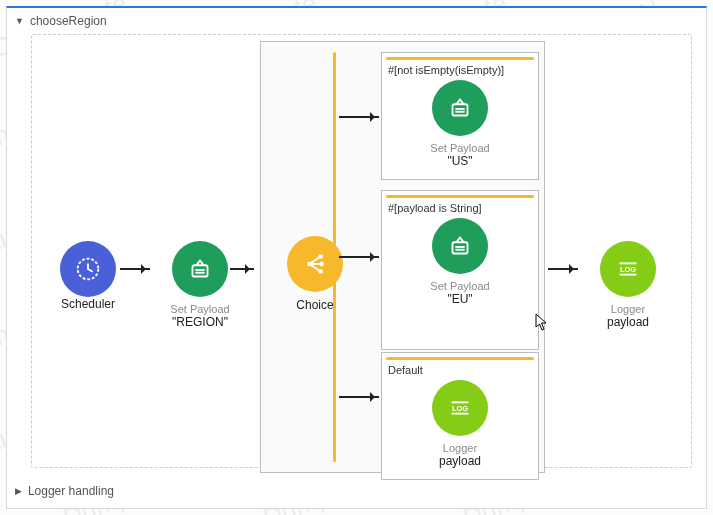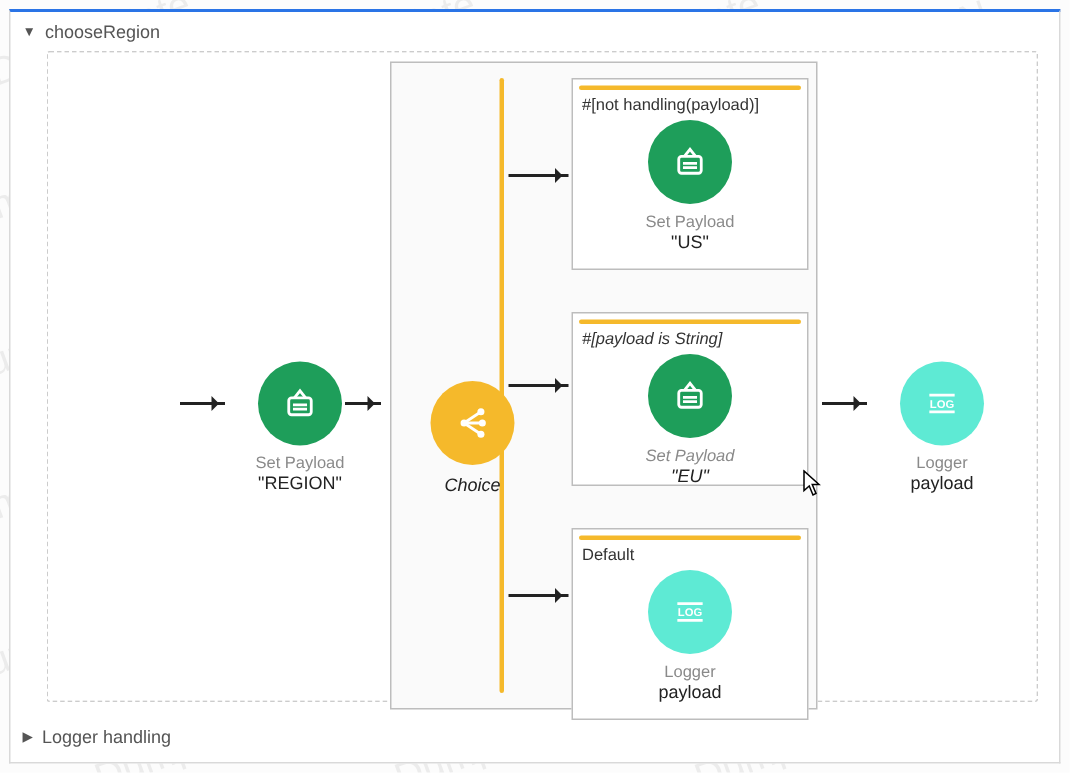--- a/index.html
+++ b/index.html
@@ -78,21 +78,21 @@
   }
   .circle {
     width: 56px; height: 56px;
     border-radius: 50%;
     margin: 0 auto;
     display: flex; align-items: center; justify-content: center;
   }
   .c-blue   { background: #4a60d8; }
   .c-green  { background: #1e9e5a; }
   .c-yellow { background: #f5b92b; }
-  .c-ind    { background: #5eead4; }
+  .c-ind    { background: #84cc16; }
 
   .node .lbl1 { margin-top: 6px; font-size: 11px; color: #8a8a8a; }
   .node .lbl2 { font-size: 12px; color: #222; font-weight: 500; }
   .node .lbl-dark { color: #222; font-weight: 500; }
 
   
   .choice-box {
     position: absolute;
     border: 1px solid #bdbdbd;
     background: #fafafa;
@@ -176,20 +176,29 @@
 
 <div class="outer">
   <div class="section-title">
     <span class="caret">▼</span>
     <span>chooseRegion</span>
   </div>
 
   <div class="inner">
     <div class="canvas">
 
+      <div class="node" style="left:8px; top:206px;">
+        <div class="circle c-blue">
+          <svg class="ico" viewBox="0 0 32 32">
+              <circle cx="16" cy="16" r="11" stroke-dasharray="3 2"></circle>
+              <polyline points="16,10 16,16 21,19"></polyline>
+            </svg>
+        </div>
+        <div class="lbl2 lbl-dark">Scheduler</div>
+      </div>
 
       <div class="arrow" style="left:88px; top:233px; width:30px;"></div>
 
       <div class="node" style="left:120px; top:206px;">
         <div class="circle c-green">
           <svg class="ico" viewBox="0 0 32 32">
               <rect x="8" y="12" width="16" height="12" rx="2"></rect>
               <polyline points="12,12 16,7 20,12"></polyline>
               <line x1="11" y1="17" x2="21" y2="17"></line>
               <line x1="11" y1="20" x2="21" y2="20"></line>
@@ -197,53 +206,53 @@
         </div>
         <div class="lbl1">Set Payload</div>
         <div class="lbl2">"REGION"</div>
       </div>
 
       <div class="arrow" style="left:198px; top:233px; width:24px;"></div>
 
       <div class="choice-box" style="left:228px; top:6px; width:285px; height:432px;">
         <div class="choice-bar" style="left:72px;"></div>
 
-        <div class="node" style="left:6px; top:212px;font-style:italic;">
+        <div class="node" style="left:6px; top:194px;">
           <div class="circle c-yellow">
             <svg class="ico" viewBox="0 0 32 32">
               <circle cx="10" cy="16" r="2.5" style="fill:#fff;stroke:none"></circle>
               <circle cx="22" cy="8" r="2.5" style="fill:#fff;stroke:none"></circle>
               <circle cx="23" cy="16" r="2.5" style="fill:#fff;stroke:none"></circle>
               <circle cx="22" cy="24" r="2.5" style="fill:#fff;stroke:none"></circle>
               <line x1="10" y1="16" x2="22" y2="8"></line>
               <line x1="10" y1="16" x2="23" y2="16"></line>
               <line x1="10" y1="16" x2="22" y2="24"></line>
             </svg>
           </div>
           <div class="lbl2 lbl-dark" style="margin-top:6px">Choice</div>
         </div>
 
         <div class="branch-box" style="left:120px; top:10px; width:158px; height:128px;">
           <div class="branch-bar"></div>
-          <div class="branch-title">#[not handling(payload)]</div>
+          <div class="branch-title">#[not isEmpty(isEmpty)]</div>
           <div class="node" style="position:relative; left:auto; top:auto; margin-top:4px; width:100%;">
             <div class="circle c-green">
               <svg class="ico" viewBox="0 0 32 32">
                   <rect x="8" y="12" width="16" height="12" rx="2"></rect>
                   <polyline points="12,12 16,7 20,12"></polyline>
                   <line x1="11" y1="17" x2="21" y2="17"></line>
                   <line x1="11" y1="20" x2="21" y2="20"></line>
                 </svg>
             </div>
             <div class="lbl1">Set Payload</div>
             <div class="lbl2">"US"</div>
           </div>
         </div>
 
-        <div class="branch-box" style="left:120px; top:166px; width:158px; height:116px;font-style:italic;">
+        <div class="branch-box" style="left:120px; top:148px; width:158px; height:160px;">
           <div class="branch-bar"></div>
           <div class="branch-title">#[payload is String]</div>
           <div class="node" style="position:relative; left:auto; top:auto; margin-top:4px; width:100%;">
             <div class="circle c-green">
               <svg class="ico" viewBox="0 0 32 32">
                   <rect x="8" y="12" width="16" height="12" rx="2"></rect>
                   <polyline points="12,12 16,7 20,12"></polyline>
                   <line x1="11" y1="17" x2="21" y2="17"></line>
                   <line x1="11" y1="20" x2="21" y2="20"></line>
                 </svg>

